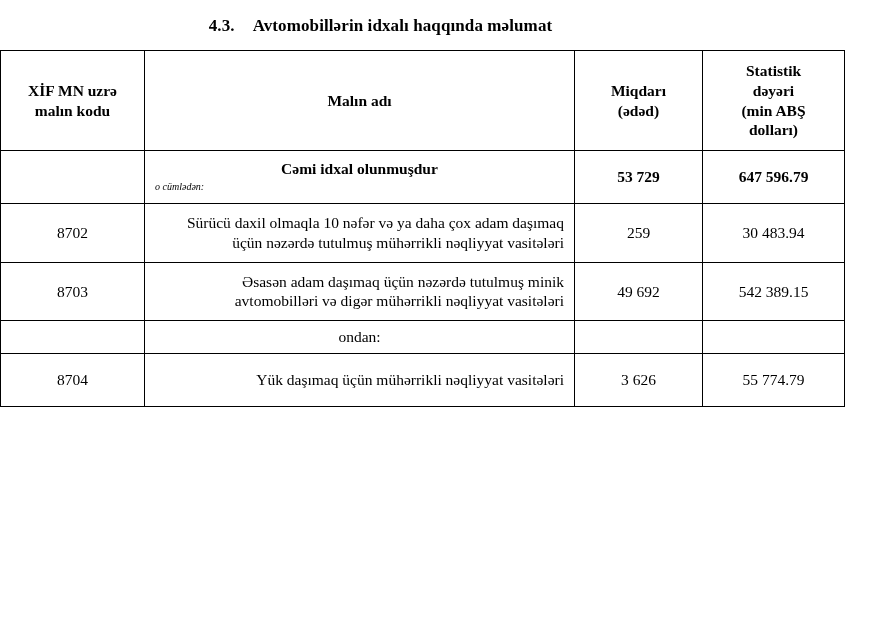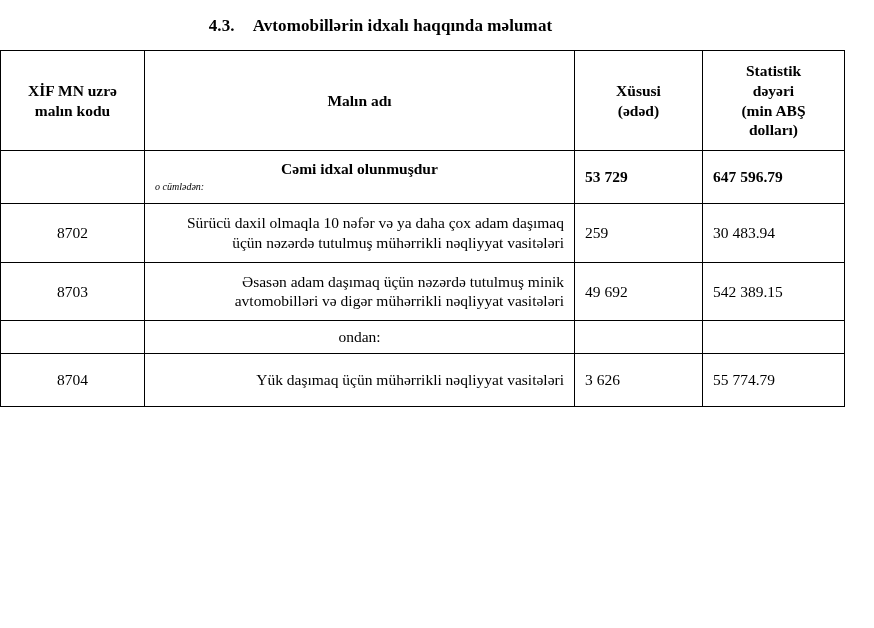--- a/index.html
+++ b/index.html
@@ -61,20 +61,21 @@
   td.code {
     text-align: center;
     padding: 16px 4px;
     font-family: Liberation Serif, serif;
   }
   td.name {
     text-align: right;
     padding: 9px 10px 9px 14px;
   }
   td.num {
+    text-align: center;
     padding: 8px 10px;
   }
   
   tr.total td.name {
     text-align: center;
     font-weight: bold;
     padding: 8px 10px 9px;
   }
   tr.total td.num {
     font-weight: bold;
@@ -111,21 +112,21 @@
       <col class="c-val">
     </colgroup>
     <thead>
       <tr>
         <th>
           <span class="hdr-line">XİF MN uzrə</span>
           <span class="hdr-line">malın kodu</span>
         </th>
         <th>Malın adı</th>
         <th>
-          <span class="hdr-line">Xüsusi</span>
+          <span class="hdr-line">Miqdarı</span>
           <span class="hdr-line">(ədəd)</span>
         </th>
         <th>
           <span class="hdr-line">Statistik</span>
           <span class="hdr-line">dəyəri</span>
           <span class="hdr-line">(min ABŞ</span>
           <span class="hdr-line">dolları)</span>
         </th>
       </tr>
     </thead>

